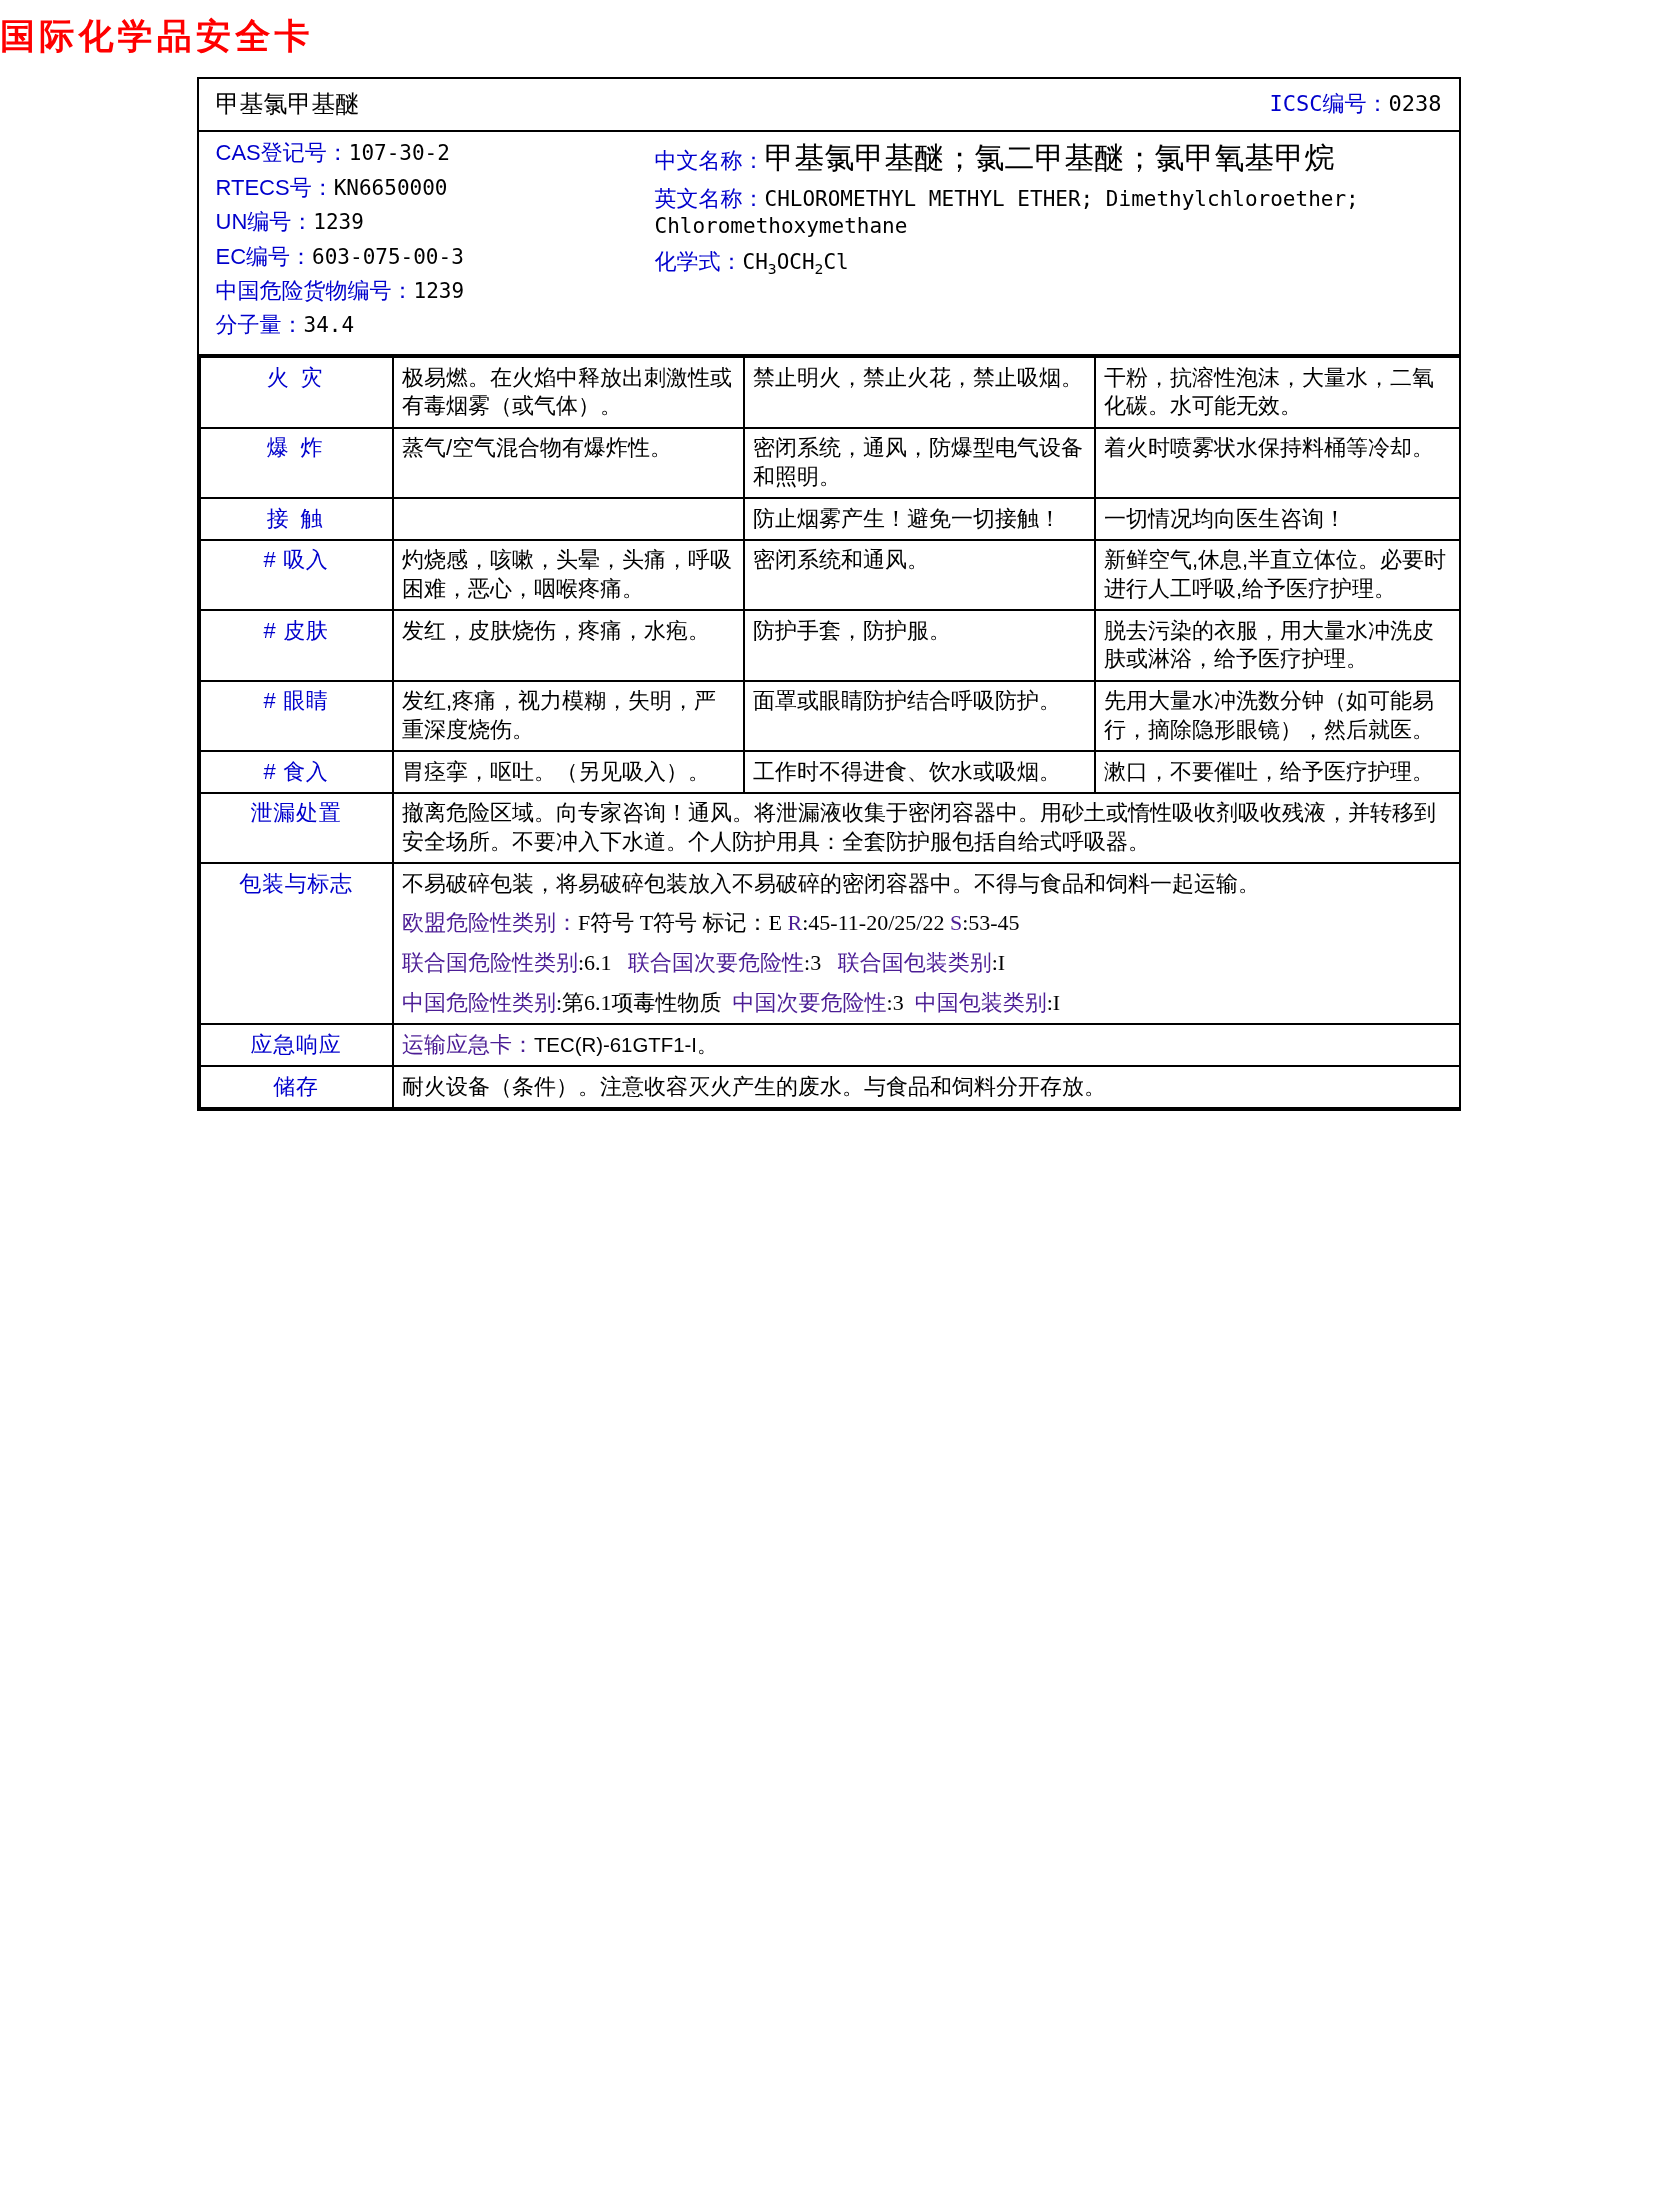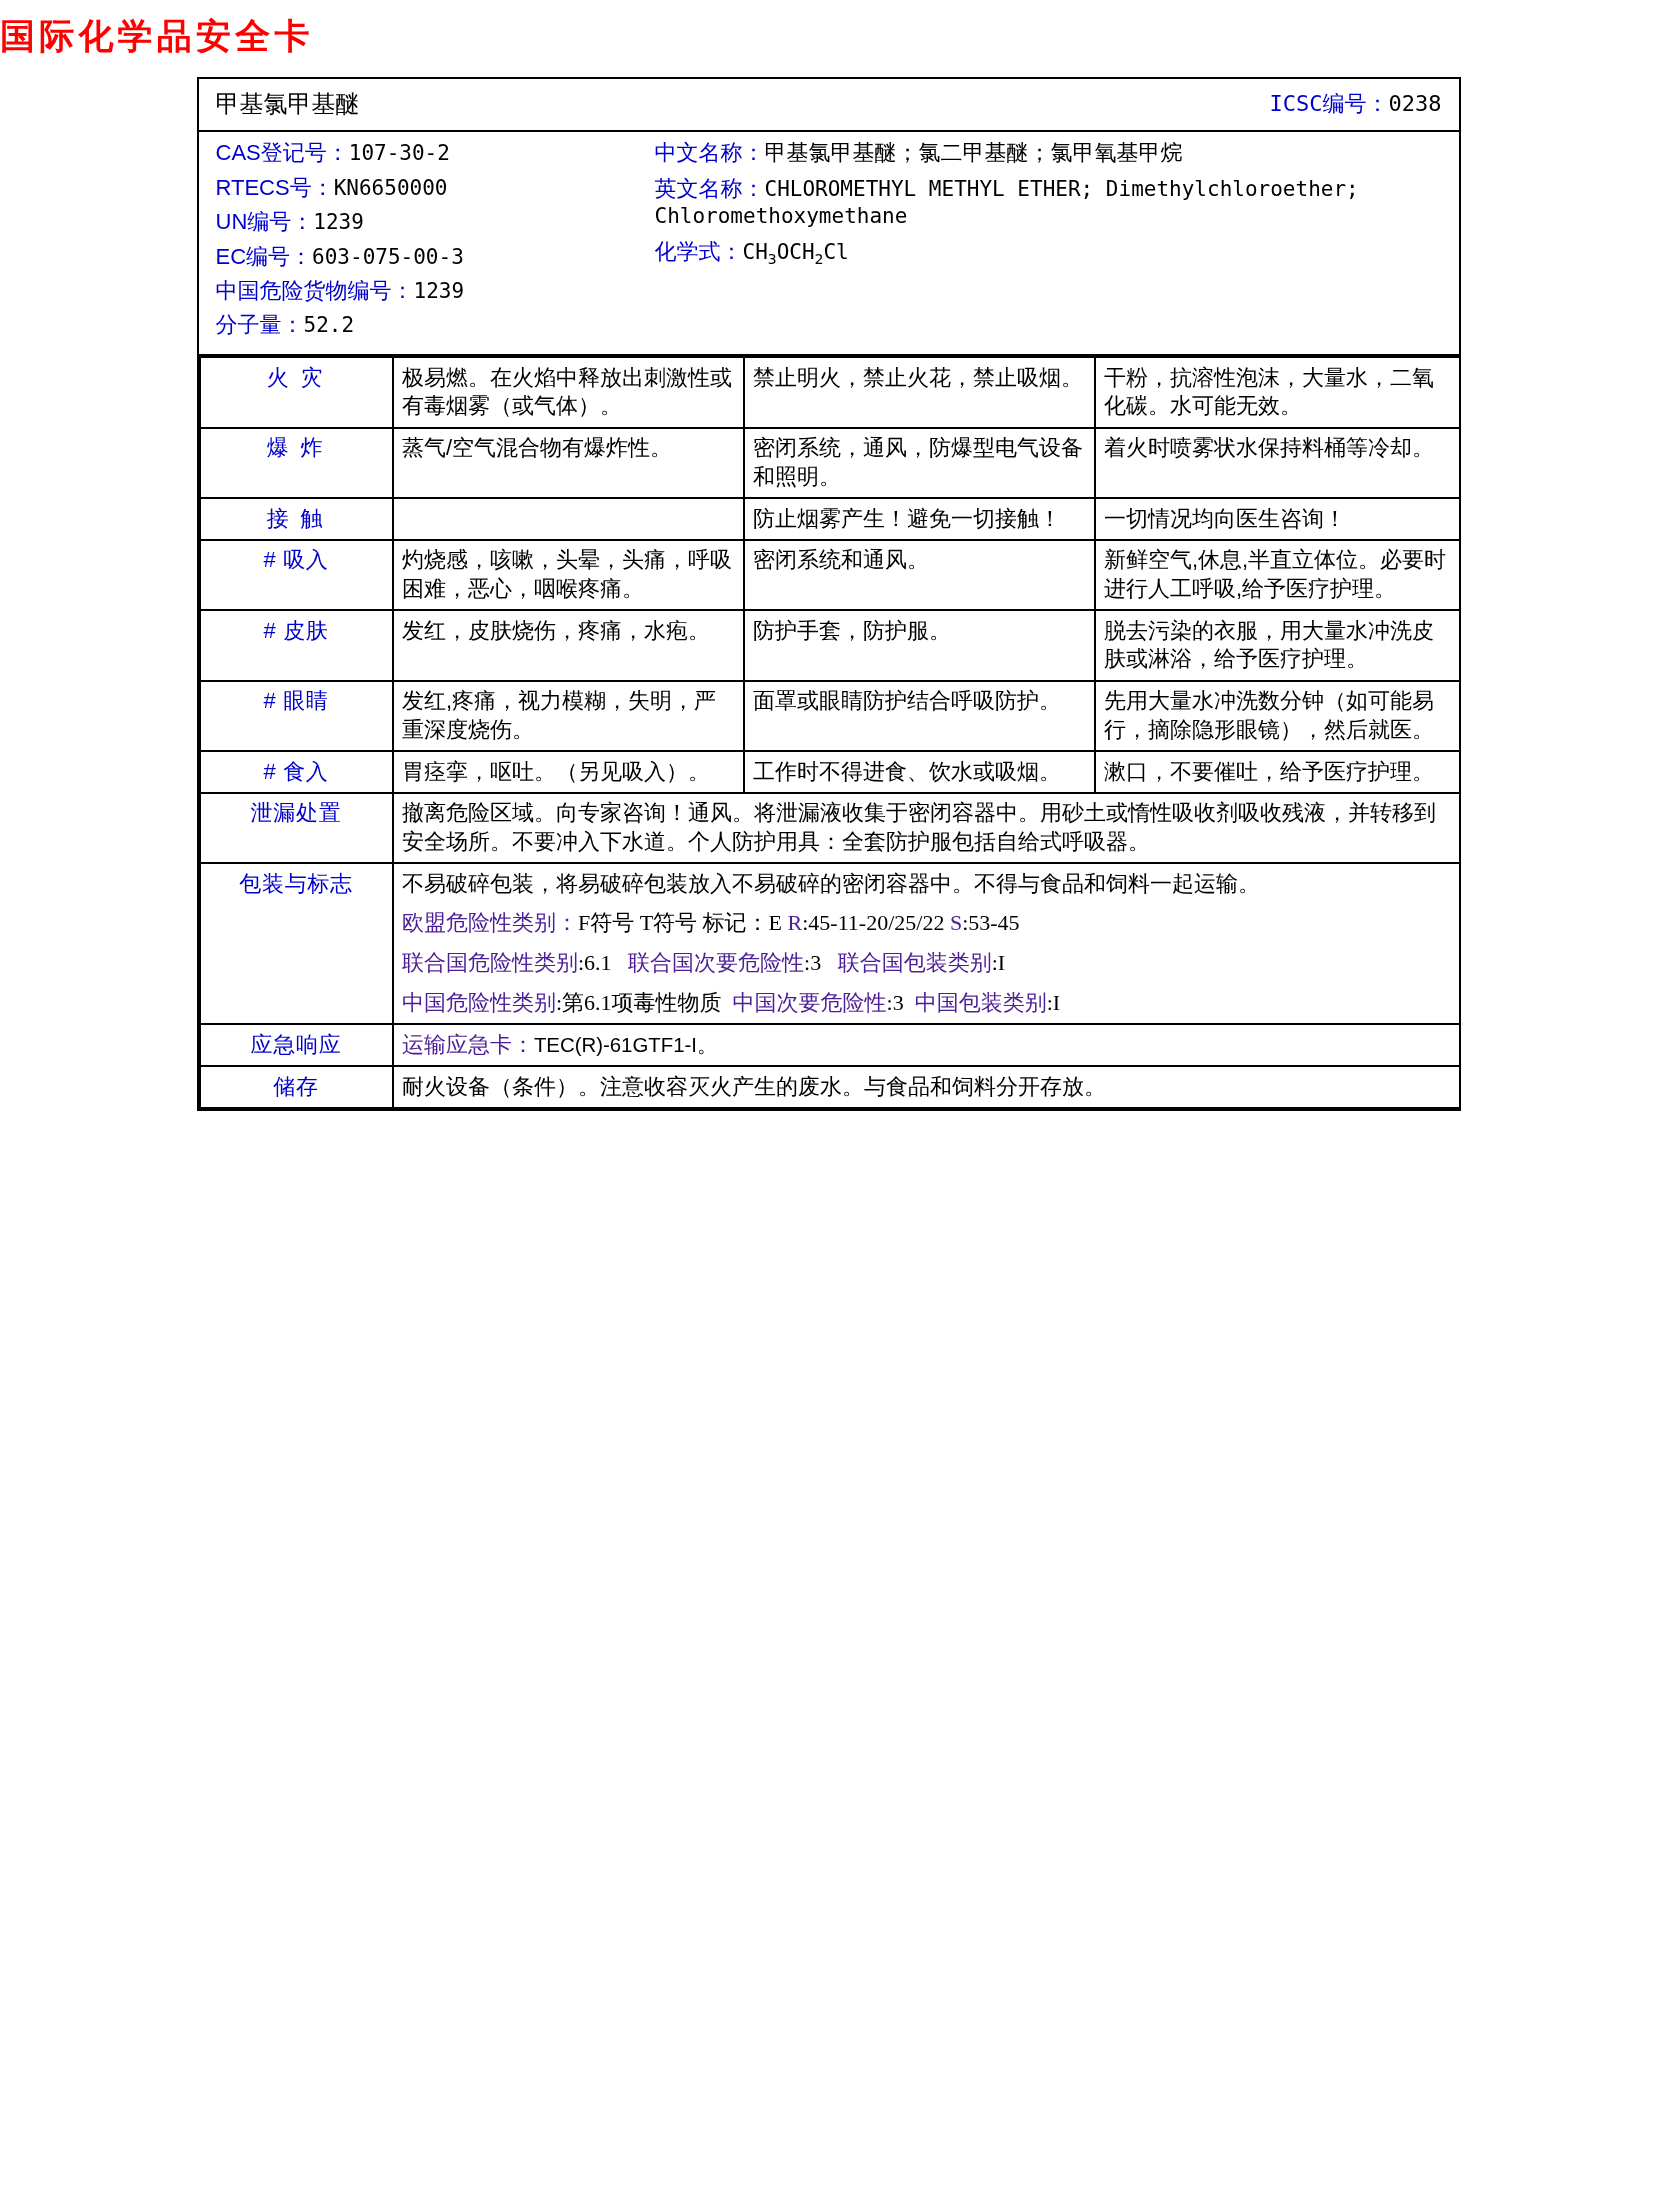--- a/index.html
+++ b/index.html
@@ -75,21 +75,21 @@
     color: #0000cc;
     font-size: 22px;
   }
   .val {
     color: #000000;
     font-family: "DejaVu Sans Mono", monospace;
     font-size: 21px;
   }
   .valcn {
     color: #000000;
-    font-size: 22px;
+    font-size: 30px;
   }
   .ident-line {
     margin: 0 0 6.3px 0;
     line-height: 1.28;
   }
   .ident-right .ident-line { margin-bottom: 7.7px; }
   .formula .sub {
     font-size: 14.7px;
     vertical-align: sub;
   }
@@ -167,21 +167,21 @@
           <div class="ident-line">
             <span class="lbl">UN编号：</span><span class="val">1239</span>
           </div>
           <div class="ident-line">
             <span class="lbl">EC编号：</span><span class="val">603-075-00-3</span>
           </div>
           <div class="ident-line">
             <span class="lbl">中国危险货物编号：</span><span class="val">1239</span>
           </div>
           <div class="ident-line">
-            <span class="lbl">分子量：</span><span class="val">52.2</span>
+            <span class="lbl">分子量：</span><span class="val">34.4</span>
           </div>
         </div>
         <div class="ident-right">
           <div class="ident-line">
             <span class="lbl">中文名称：</span><span class="valcn">甲基氯甲基醚；氯二甲基醚；氯甲氧基甲烷</span>
           </div>
           <div class="ident-line">
             <span class="lbl">英文名称：</span><span class="val">CHLOROMETHYL METHYL ETHER; Dimethylchloroether; Chloromethoxymethane</span>
           </div>
           <div class="ident-line formula">

